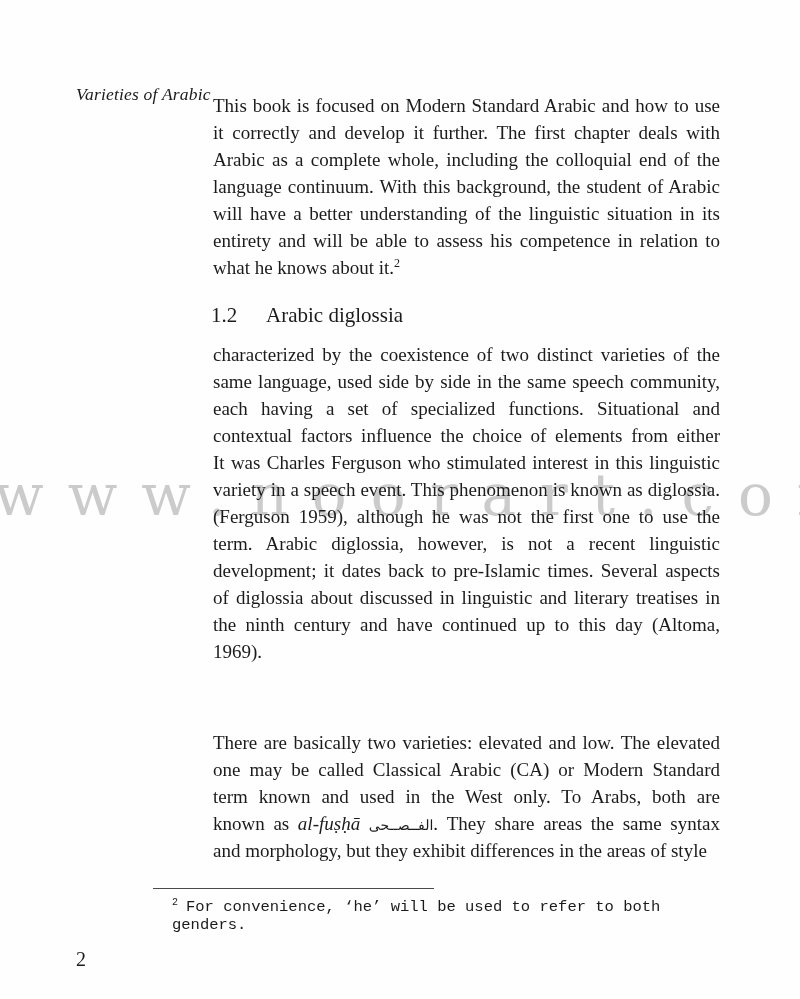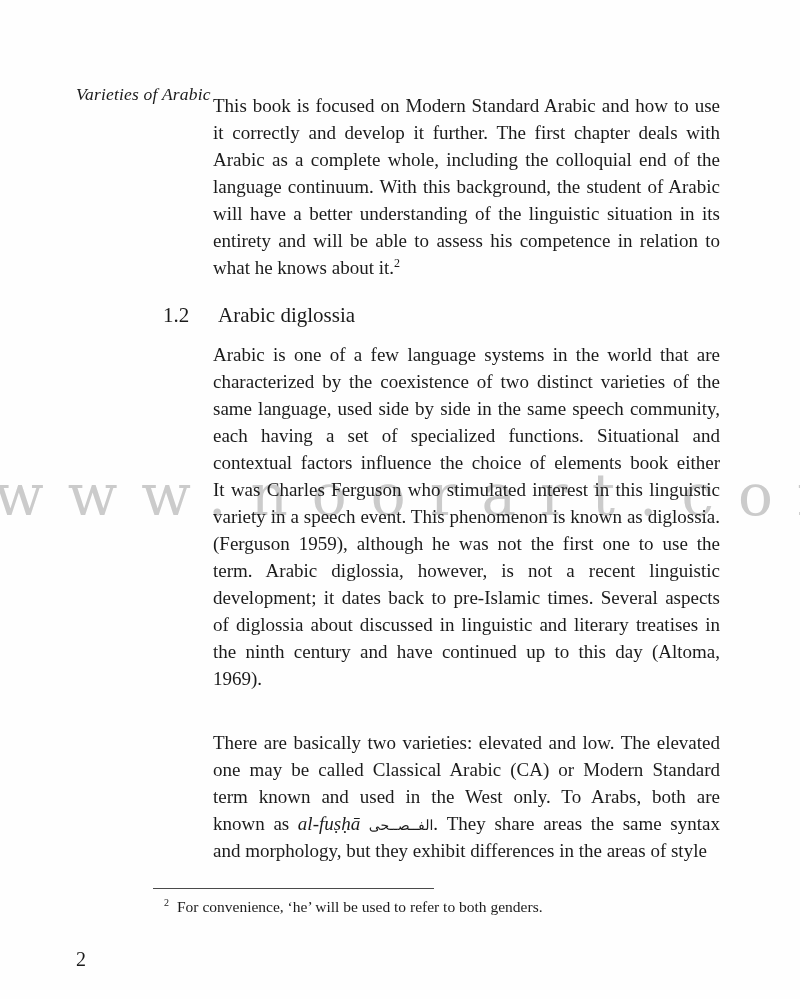--- a/index.html
+++ b/index.html
@@ -78,37 +78,39 @@
   .section-heading {
     position: absolute;
     top: 303px;
     left: 163px;
     z-index: 1;
     font-size: 21px;
   }
   .section-number {
     display: inline-block;
     width: 55px;
+    margin-left: 48px;
   }
   .footnote-rule {
     position: absolute;
     top: 888px;
     left: 153px;
     width: 281px;
     height: 0;
     border-top: 1.6px solid #4a4a4a;
     z-index: 1;
   }
   .footnote {
     position: absolute;
     top: 898px;
-    left: 164px;
+    left: 172px;
     width: 570px;
     font-size: 15.5px;
     z-index: 1;
+    font-family: Liberation Mono, monospace;
   }
   .footnote sup {
     font-size: 10px;
     vertical-align: super;
     margin-right: 8px;
     line-height: 0;
   }
   .page-number {
     position: absolute;
     top: 948px;
@@ -134,25 +136,24 @@
       <div class="line"><span>will have a better understanding of the linguistic situation in its</span></div>
       <div class="line"><span>entirety and will be able to assess his competence in relation to</span></div>
       <div class="line last"><span>what he knows about it.</span><sup>2</sup></div>
     </div>
 
   <div class="section-heading">
     <span class="section-number">1.2</span><span>Arabic diglossia</span>
   </div>
 
   <div class="body-col para" id="para2">
-      <div class="line"><span>Arabic is one of a few language systems in the world that are</span></div>
       <div class="line"><span>characterized by the coexistence of two distinct varieties of the</span></div>
       <div class="line"><span>same language, used side by side in the same speech community,</span></div>
       <div class="line"><span>each having a set of specialized functions. Situational and</span></div>
-      <div class="line"><span>contextual factors influence the choice of elements book either</span></div>
+      <div class="line"><span>contextual factors influence the choice of elements from either</span></div>
       <div class="line"><span>It was Charles Ferguson who stimulated interest in this linguistic</span></div>
       <div class="line"><span>variety in a speech event. This phenomenon is known as diglossia.</span></div>
       <div class="line"><span>(Ferguson 1959), although he was not the first one to use the</span></div>
       <div class="line"><span>term. Arabic diglossia, however, is not a recent linguistic</span></div>
       <div class="line"><span>development; it dates back to pre-Islamic times. Several aspects</span></div>
       <div class="line"><span>of diglossia about discussed in linguistic and literary treatises in</span></div>
       <div class="line"><span>the ninth century and have continued up to this day (Altoma,</span></div>
       <div class="line last"><span>1969).</span></div>
     </div>
 

